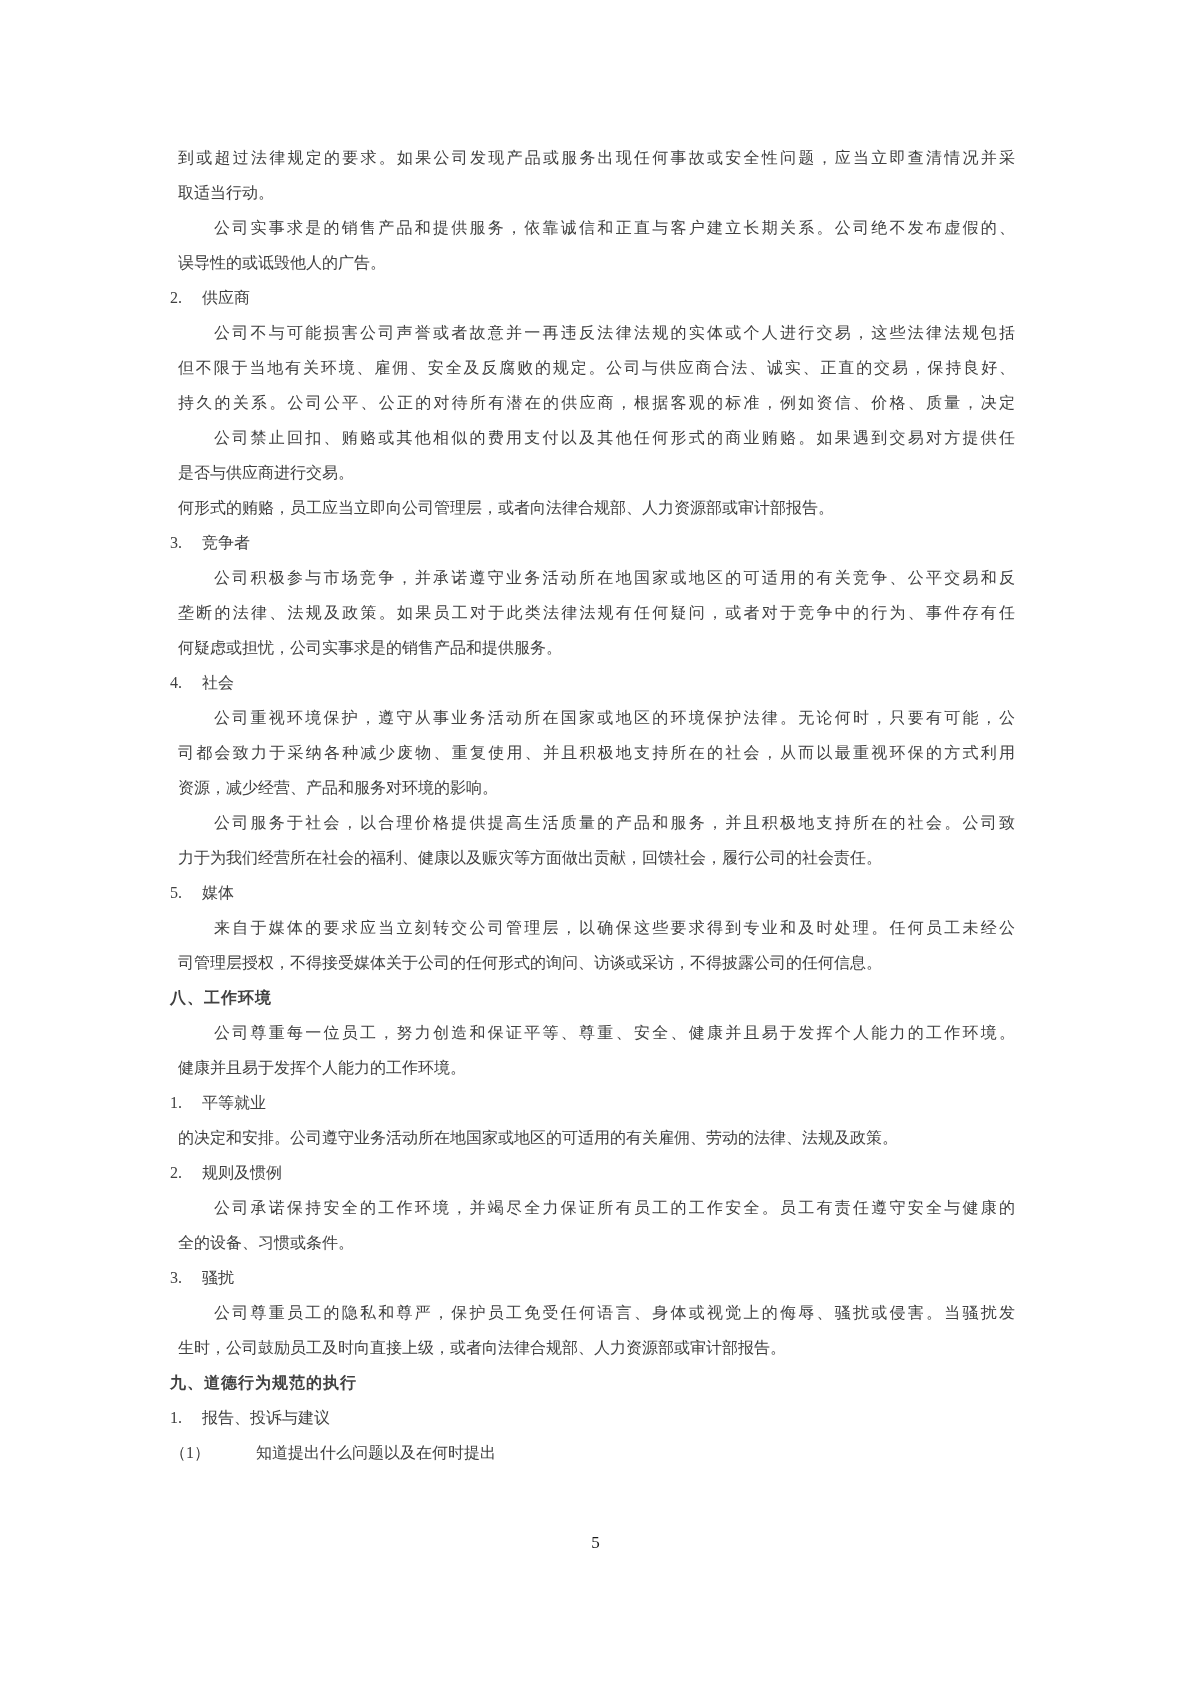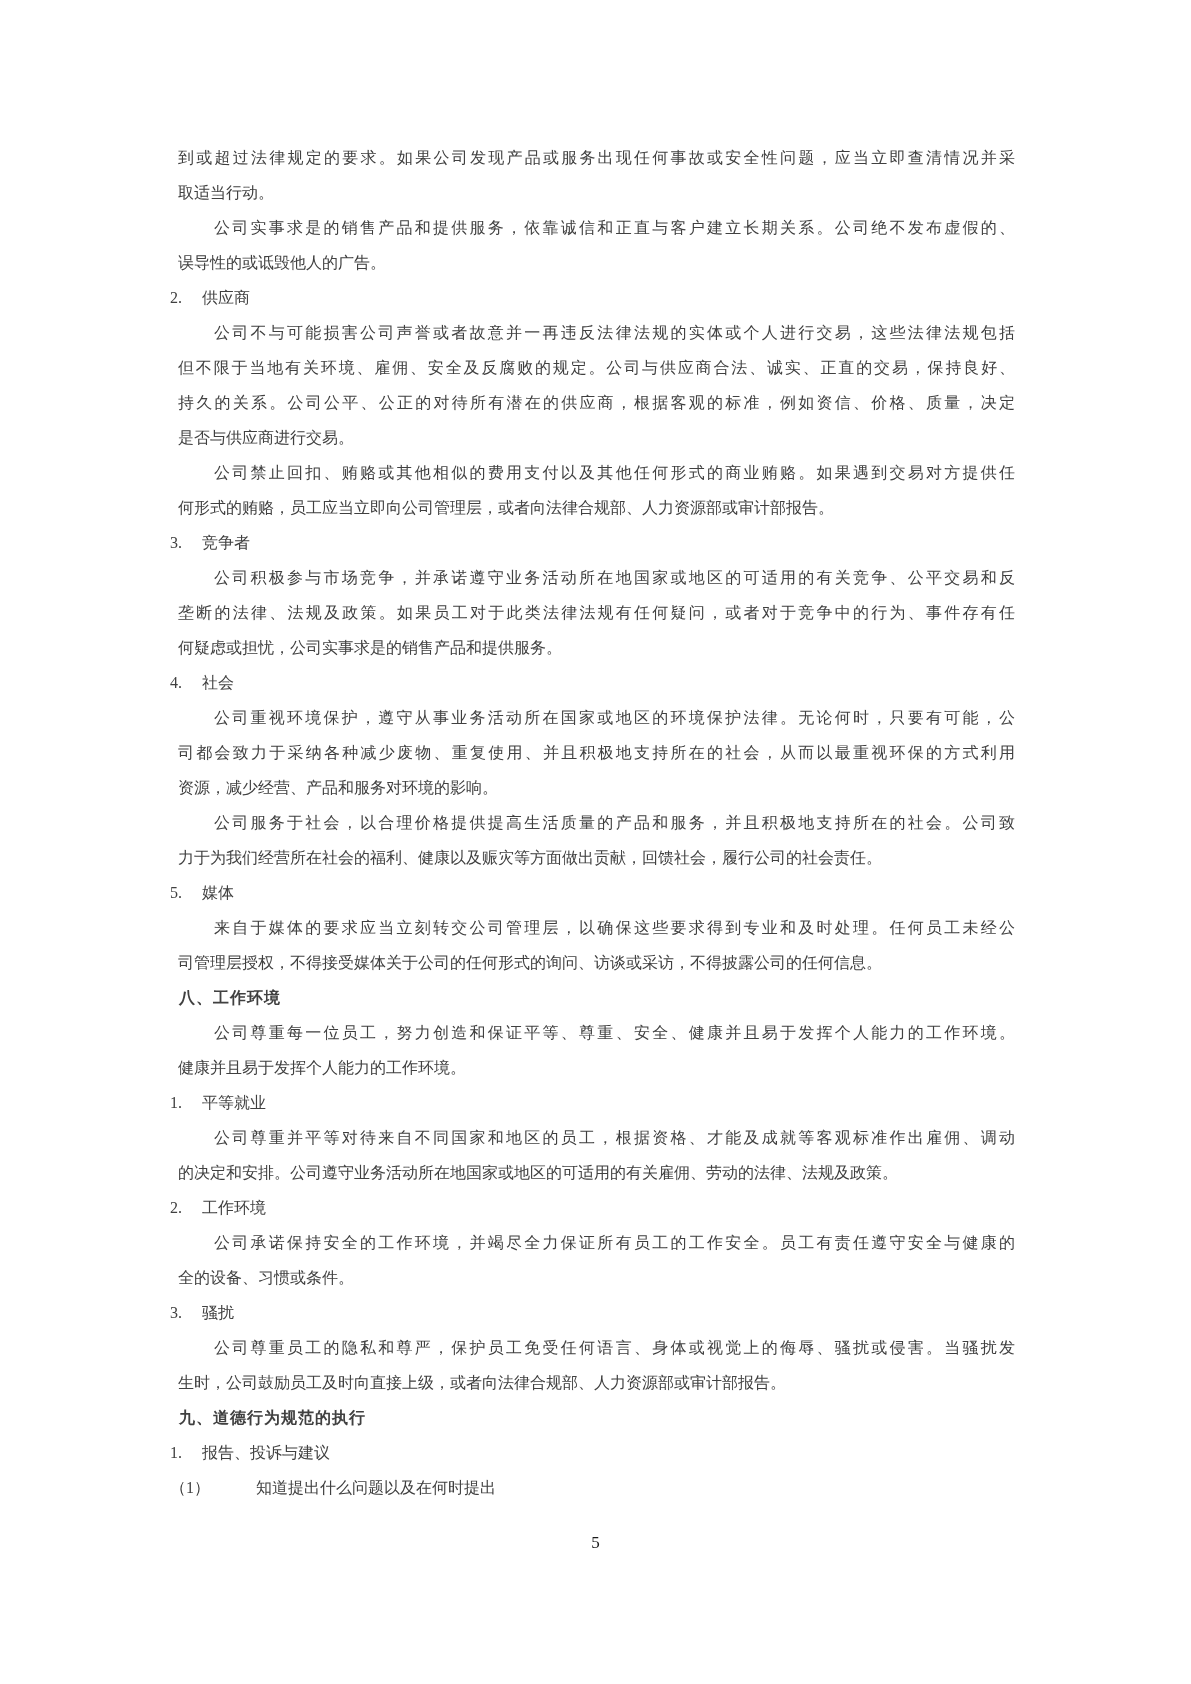--- a/index.html
+++ b/index.html
@@ -38,21 +38,20 @@
     white-space: normal;
     text-align: justify;
     text-align-last: justify;
   }
   .line.cont { padding-left: 8px; }
   .line.para { padding-left: 8px; text-indent: 36px; }
   .line.full.cont { padding-left: 8px; }
   .line.heading {
     font-weight: bold;
     letter-spacing: 1px;
-    margin-left: 9px;
   }
   .num {
     display: inline-block;
     width: 32px;
   }
   .subnum {
     width: 86px;
   }
   .page-number {
     position: absolute;
@@ -71,43 +70,42 @@
 <div class="page">
   <div class="textblock" id="textblock">
       <div class="line cont full">到或超过法律规定的要求。如果公司发现产品或服务出现任何事故或安全性问题，应当立即查清情况并采</div>
       <div class="line cont">取适当行动。</div>
       <div class="line para full">公司实事求是的销售产品和提供服务，依靠诚信和正直与客户建立长期关系。公司绝不发布虚假的、</div>
       <div class="line cont">误导性的或诋毁他人的广告。</div>
       <div class="line item"><span class="num">2.</span><span>供应商</span></div>
       <div class="line para full">公司不与可能损害公司声誉或者故意并一再违反法律法规的实体或个人进行交易，这些法律法规包括</div>
       <div class="line cont full">但不限于当地有关环境、雇佣、安全及反腐败的规定。公司与供应商合法、诚实、正直的交易，保持良好、</div>
       <div class="line cont full">持久的关系。公司公平、公正的对待所有潜在的供应商，根据客观的标准，例如资信、价格、质量，决定</div>
+      <div class="line para full">公司禁止回扣、贿赂或其他相似的费用支付以及其他任何形式的商业贿赂。如果遇到交易对方提供任</div>
       <div class="line cont">是否与供应商进行交易。</div>
-      <div class="line para full">公司禁止回扣、贿赂或其他相似的费用支付以及其他任何形式的商业贿赂。如果遇到交易对方提供任</div>
       <div class="line cont">何形式的贿赂，员工应当立即向公司管理层，或者向法律合规部、人力资源部或审计部报告。</div>
       <div class="line item"><span class="num">3.</span><span>竞争者</span></div>
       <div class="line para full">公司积极参与市场竞争，并承诺遵守业务活动所在地国家或地区的可适用的有关竞争、公平交易和反</div>
       <div class="line cont full">垄断的法律、法规及政策。如果员工对于此类法律法规有任何疑问，或者对于竞争中的行为、事件存有任</div>
       <div class="line cont">何疑虑或担忧，公司实事求是的销售产品和提供服务。</div>
       <div class="line item"><span class="num">4.</span><span>社会</span></div>
       <div class="line para full">公司重视环境保护，遵守从事业务活动所在国家或地区的环境保护法律。无论何时，只要有可能，公</div>
       <div class="line cont full">司都会致力于采纳各种减少废物、重复使用、并且积极地支持所在的社会，从而以最重视环保的方式利用</div>
       <div class="line cont">资源，减少经营、产品和服务对环境的影响。</div>
       <div class="line para full">公司服务于社会，以合理价格提供提高生活质量的产品和服务，并且积极地支持所在的社会。公司致</div>
       <div class="line cont">力于为我们经营所在社会的福利、健康以及赈灾等方面做出贡献，回馈社会，履行公司的社会责任。</div>
       <div class="line item"><span class="num">5.</span><span>媒体</span></div>
       <div class="line para full">来自于媒体的要求应当立刻转交公司管理层，以确保这些要求得到专业和及时处理。任何员工未经公</div>
       <div class="line cont">司管理层授权，不得接受媒体关于公司的任何形式的询问、访谈或采访，不得披露公司的任何信息。</div>
       <div class="line heading">八、工作环境</div>
       <div class="line para full">公司尊重每一位员工，努力创造和保证平等、尊重、安全、健康并且易于发挥个人能力的工作环境。</div>
       <div class="line cont">健康并且易于发挥个人能力的工作环境。</div>
       <div class="line item"><span class="num">1.</span><span>平等就业</span></div>
-      <div class="line para full">公司尊重并平等对待来自不同国家和地区的员工，根据资格、才能及成就等客观标准作出雇佣、调动</div>
       <div class="line cont">的决定和安排。公司遵守业务活动所在地国家或地区的可适用的有关雇佣、劳动的法律、法规及政策。</div>
-      <div class="line item"><span class="num">2.</span><span>工作环境</span></div>
+      <div class="line item"><span class="num">2.</span><span>规则及惯例</span></div>
       <div class="line para full">公司承诺保持安全的工作环境，并竭尽全力保证所有员工的工作安全。员工有责任遵守安全与健康的</div>
       <div class="line cont">全的设备、习惯或条件。</div>
       <div class="line item"><span class="num">3.</span><span>骚扰</span></div>
       <div class="line para full">公司尊重员工的隐私和尊严，保护员工免受任何语言、身体或视觉上的侮辱、骚扰或侵害。当骚扰发</div>
       <div class="line cont">生时，公司鼓励员工及时向直接上级，或者向法律合规部、人力资源部或审计部报告。</div>
       <div class="line heading">九、道德行为规范的执行</div>
       <div class="line item"><span class="num">1.</span><span>报告、投诉与建议</span></div>
       <div class="line subitem"><span class="num subnum">（1）</span><span>知道提出什么问题以及在何时提出</span></div>
     </div>
   <div class="page-number">5</div>

